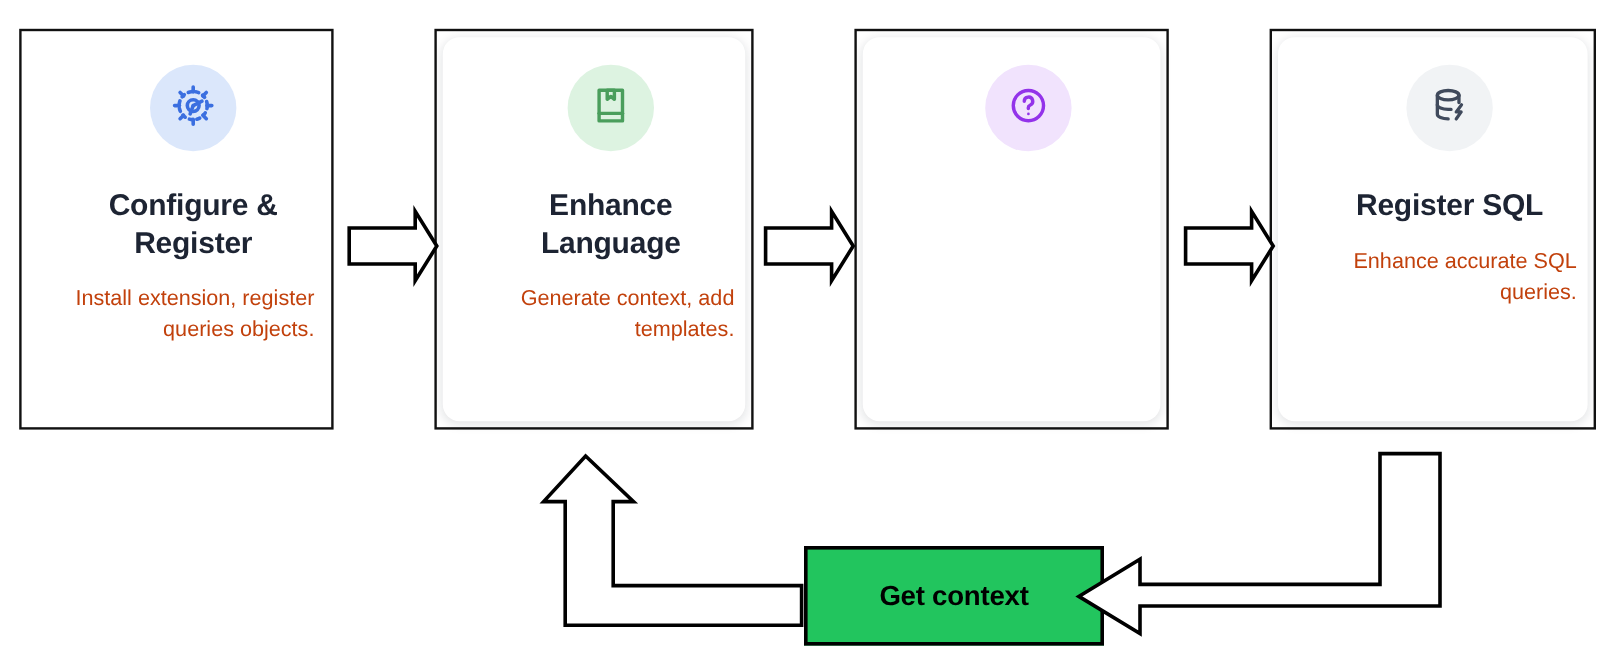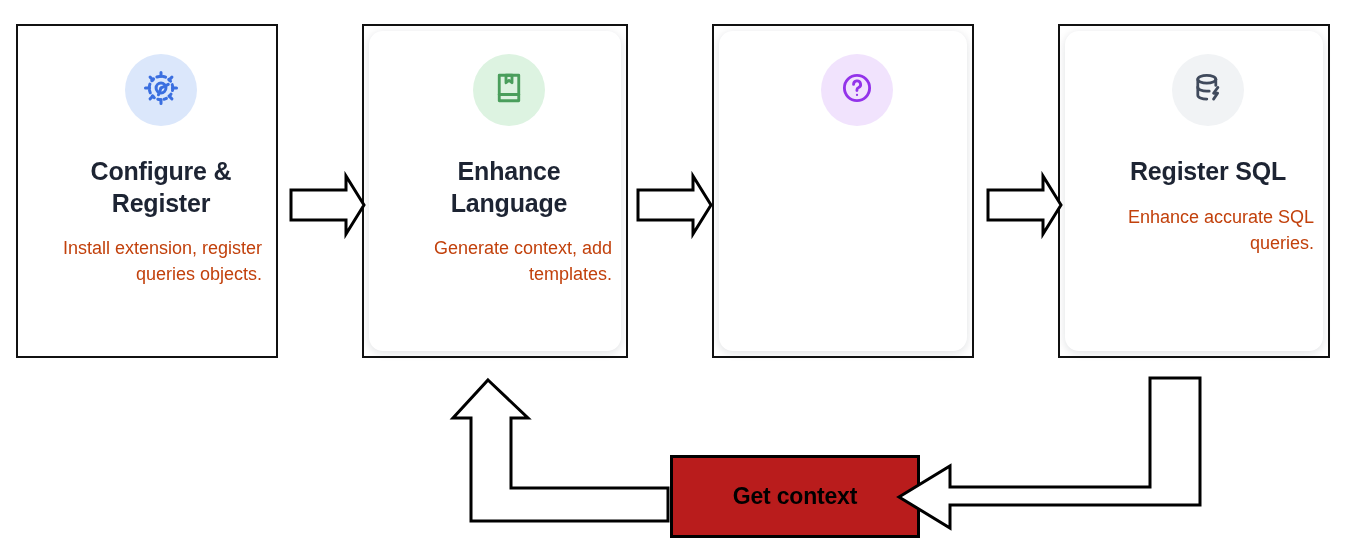--- a/index.html
+++ b/index.html
@@ -100,21 +100,21 @@
 
   
   #get-context-box {
     position: absolute;
     left: 670px;
     top: 455px;
     width: 250px;
     height: 83px;
     box-sizing: border-box;
     border: 3px solid #000000;
-    background: #b91c1c;
+    background: #22c55e;
     display: flex;
     align-items: center;
     justify-content: center;
   }
   #get-context-label {
     font-size: 23px;
     font-weight: bold;
     color: #000000;
     letter-spacing: -0.2px;
   }

